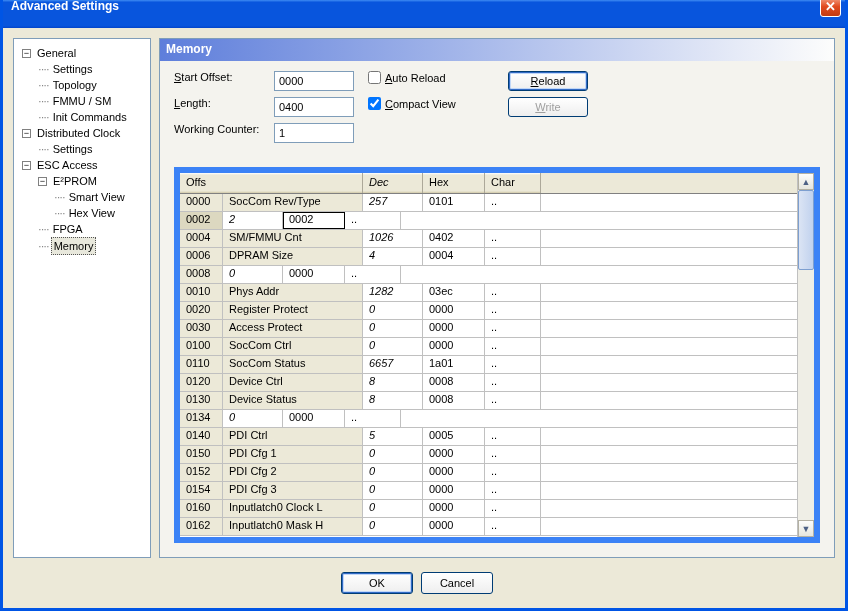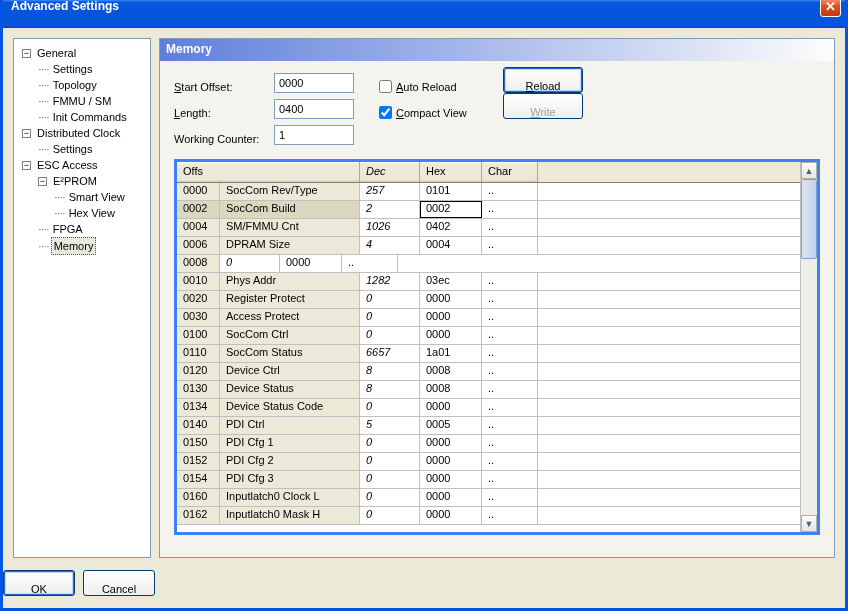--- a/index.html
+++ b/index.html
@@ -109,65 +109,65 @@
     color: #fff;
     font-weight: bold;
     font-size: 12px;
     padding: 3px 6px;
   }
   .controls {
     padding: 10px 14px 6px 14px;
   }
   .control-row {
     display: flex;
-    align-items: flex-end;
+    align-items: flex-start;
     margin-bottom: 4px;
     height: 22px;
   }
   .control-row .lbl { width: 100px; }
   .control-row .underline { text-decoration: underline; }
   .txt {
     width: 80px;
     height: 20px;
     border: 1px solid #7f9db9;
     background: #fff;
     padding: 1px 4px;
     font-family: inherit;
     font-size: 11px;
   }
   .cbwrap {
     display: flex;
     align-items: center;
-    margin-left: 25px;
-    width: 124px;
+    margin-left: 14px;
+    width: 140px;
     gap: 4px;
   }
   .cbwrap input { margin: 0; }
   .btn {
     width: 80px;
     height: 20px;
     border: 1px solid #003c74;
     background: linear-gradient(to bottom, #fff, #eee);
     border-radius: 3px;
     font-family: inherit;
     font-size: 11px;
     cursor: pointer;
-    padding: 12px;
+    padding: 3px;
   }
   .btn.default {
     box-shadow: 0 0 0 1px #316ac5 inset, 0 0 0 2px #c1d7f7 inset;
   }
   .btn:disabled {
     color: #a0a0a0;
     cursor: default;
   }
   .grid-wrap {
-    margin: 4px 14px 14px 14px;
-    display: flex;
-    border: 3px solid #3b82f6;
+    margin: 12px 14px 14px 14px;
+    display: flex;
+    border: 6px solid #3b82f6;
     height: 376px;
     background: #fff;
   }
   .grid {
     flex: 1;
     overflow: hidden;
     display: flex;
     flex-direction: column;
   }
   .grid-header {
@@ -232,21 +232,21 @@
     position: absolute;
     top: 0; left: 0; right: 0;
     height: 80px;
     background: linear-gradient(to right, #dbe4f4, #c1d2ee);
     border: 1px solid #7d9fd0;
     border-radius: 2px;
   }
   .footer {
     height: 40px;
     display: flex;
-    justify-content: flex-start;
+    justify-content: center;
     align-items: center;
     padding: 0 14px 10px 0;
     gap: 8px;
   }
   .footer .btn { width: 72px; height: 22px; }
 </style>
 </head>
 <body>
 
 <div class="window">
@@ -354,21 +354,20 @@
           <div class="grid-body" id="grid-body">
               <div class="grow">
                 <div class="gc offs col-offs">0000</div>
                 <div class="gc offs col-name">SocCom Rev/Type</div>
                 <div class="gc col-dec">257</div>
                 <div class="gc col-hex">0101</div>
                 <div class="gc col-char">..</div>
               </div>
               <div class="grow sel">
                 <div class="gc offs col-offs">0002</div>
-                <div class="gc offs col-name">SocCom Build</div>
                 <div class="gc col-dec">2</div>
                 <div class="gc col-hex">0002</div>
                 <div class="gc col-char">..</div>
               </div>
               <div class="grow">
                 <div class="gc offs col-offs">0004</div>
                 <div class="gc offs col-name">SM/FMMU Cnt</div>
                 <div class="gc col-dec">1026</div>
                 <div class="gc col-hex">0402</div>
                 <div class="gc col-char">..</div>
@@ -430,21 +429,20 @@
               </div>
               <div class="grow">
                 <div class="gc offs col-offs">0130</div>
                 <div class="gc offs col-name">Device Status</div>
                 <div class="gc col-dec">8</div>
                 <div class="gc col-hex">0008</div>
                 <div class="gc col-char">..</div>
               </div>
               <div class="grow">
                 <div class="gc offs col-offs">0134</div>
-                <div class="gc offs col-name">Device Status Code</div>
                 <div class="gc col-dec">0</div>
                 <div class="gc col-hex">0000</div>
                 <div class="gc col-char">..</div>
               </div>
               <div class="grow">
                 <div class="gc offs col-offs">0140</div>
                 <div class="gc offs col-name">PDI Ctrl</div>
                 <div class="gc col-dec">5</div>
                 <div class="gc col-hex">0005</div>
                 <div class="gc col-char">..</div>

